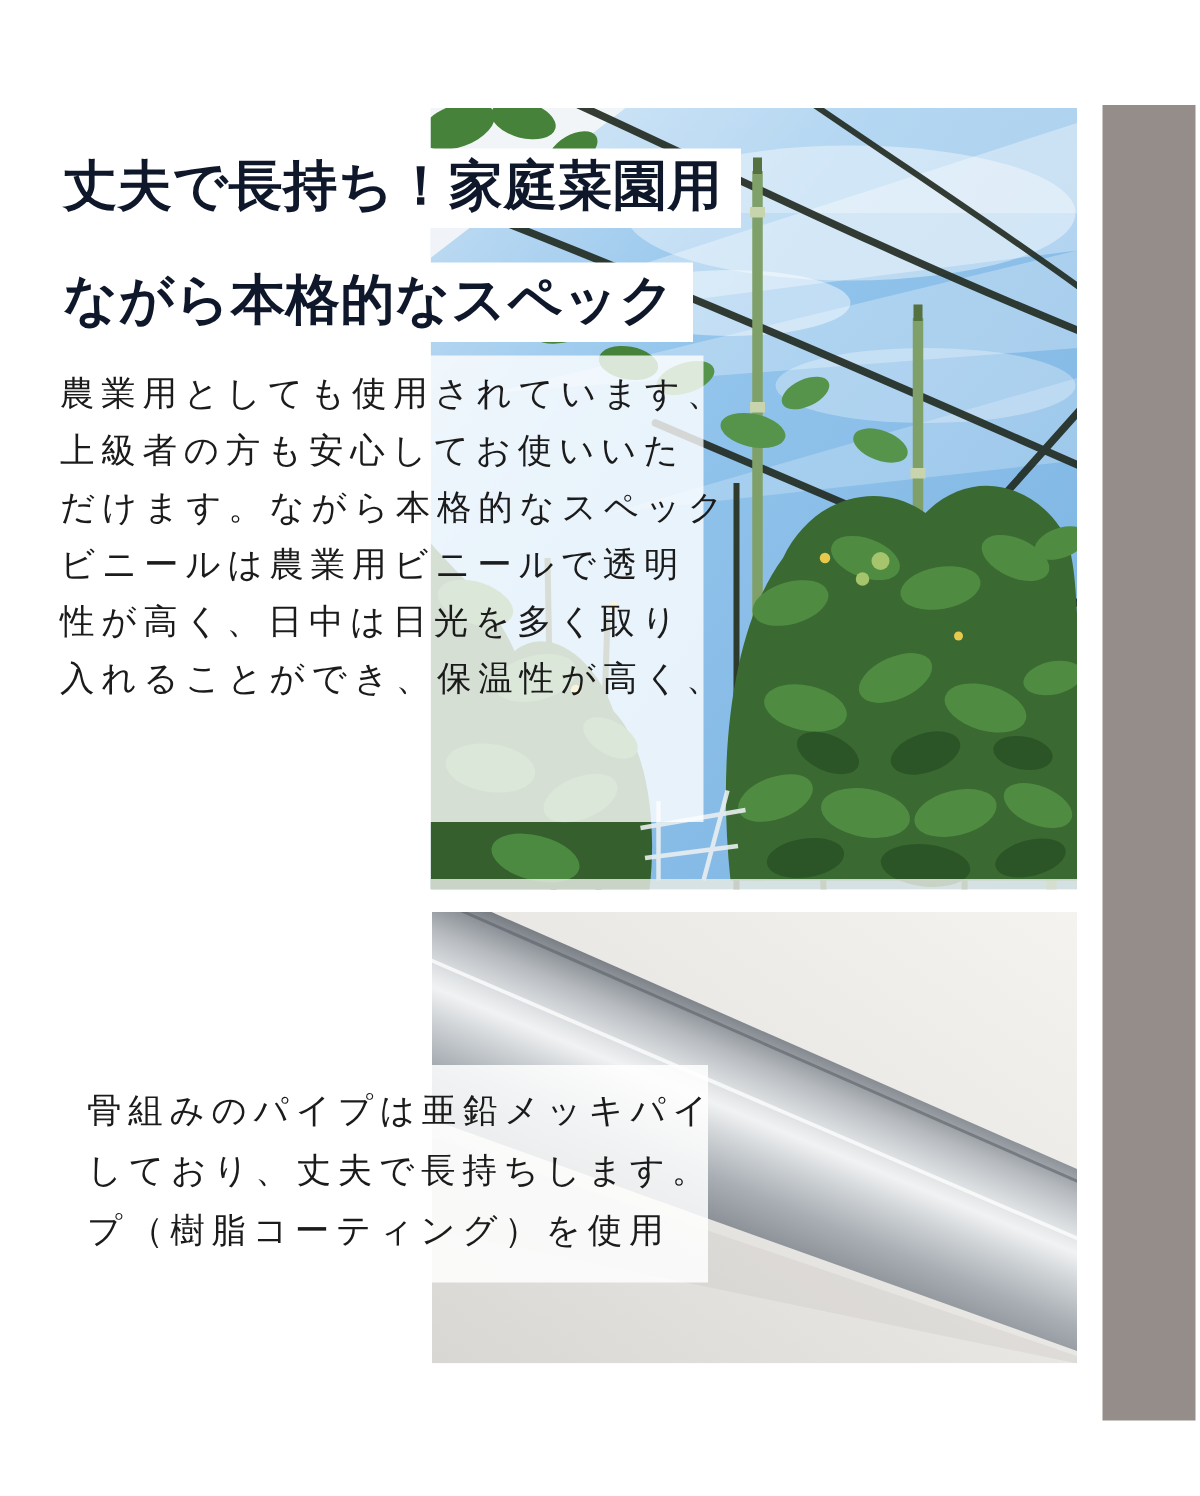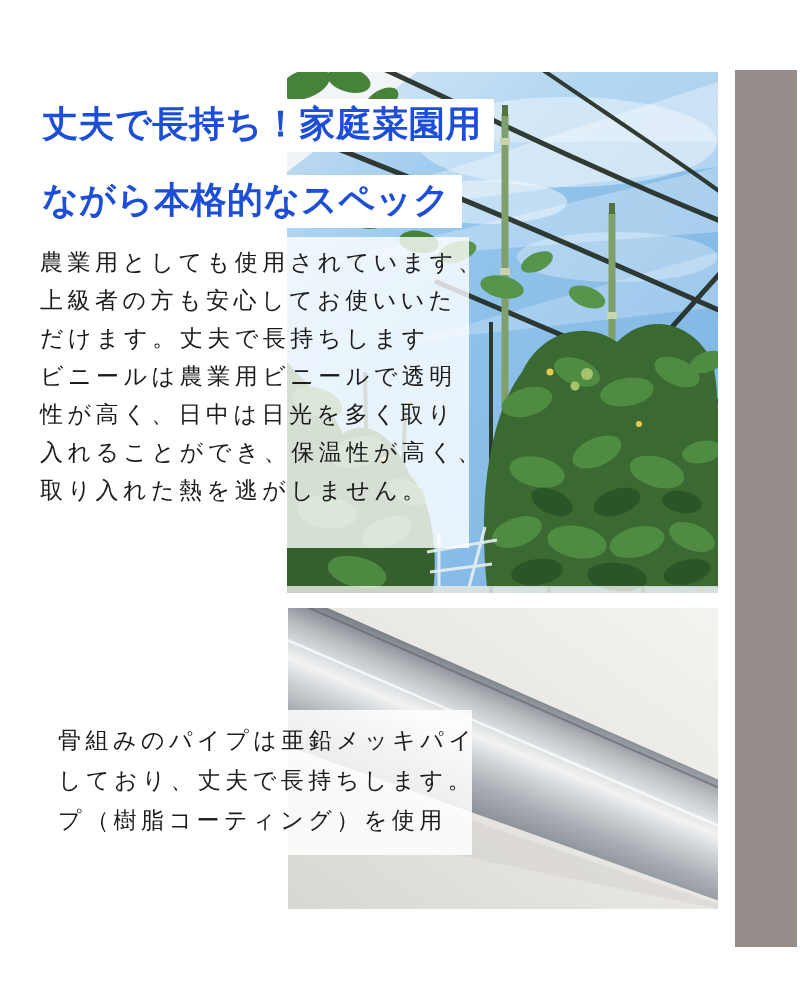--- a/index.html
+++ b/index.html
@@ -15,21 +15,21 @@
   .photo { position:absolute; overflow:hidden; z-index:1; line-height:0; }
   .photo-greenhouse { left:287px; top:72px; width:431px; height:521px; }
   .photo-pipe { left:288px; top:608px; width:430px; height:301px; }
 
   .headline-line {
     position:absolute; left:36px; z-index:3; white-space:nowrap;
   }
   .headline-line .bg {
     display:inline-block; background:#ffffff;
     padding:7px 12px 10px 6px;
-    font-size:36px; font-weight:bold; line-height:36px; color:#1d4ed8;
+    font-size:36px; font-weight:bold; line-height:36px; color:#0f172a;
     letter-spacing:0.5px;
   }
   .headline-1 { top:99px; }
   .headline-2 { top:175px; }
 
   .intro-box {
     position:absolute; left:30px; top:237px; width:439px; height:311px;
     background:rgba(255,255,255,0.80); z-index:2; padding:6px 0 0 10px;
   }
   .note-box {
@@ -203,25 +203,24 @@
   <div class="headline-line headline-1">
     <span class="bg">丈夫で長持ち！家庭菜園用</span>
   </div>
   <div class="headline-line headline-2">
     <span class="bg">ながら本格的なスペック</span>
   </div>
 
   <div class="intro-box">
     <div class="body-line">農業用としても使用されています、</div>
     <div class="body-line">上級者の方も安心してお使いいた</div>
-    <div class="body-line">だけます。丈夫で長持ちします</div>
+    <div class="body-line">だけます。ながら本格的なスペック</div>
     <div class="body-line">ビニールは農業用ビニールで透明</div>
     <div class="body-line">性が高く、日中は日光を多く取り</div>
     <div class="body-line">入れることができ、保温性が高く、</div>
-    <div class="body-line">取り入れた熱を逃がしません。</div>
   </div>
 
   <div class="note-box">
     <div class="body-line">骨組みのパイプは亜鉛メッキパイ</div>
     <div class="body-line">しており、丈夫で長持ちします。</div>
     <div class="body-line">プ（樹脂コーティング）を使用</div>
   </div>
 
 </div>
 

